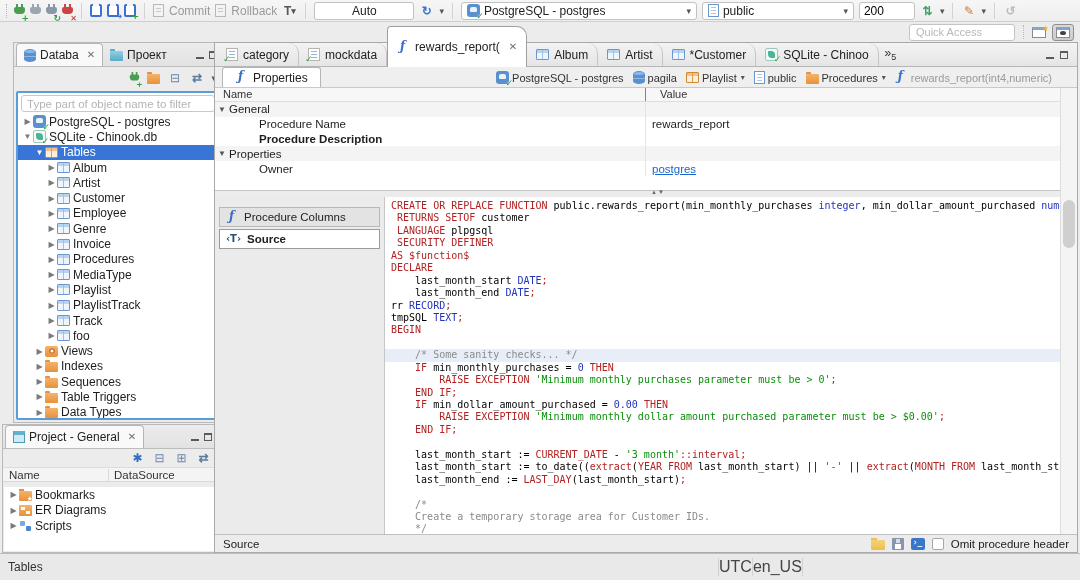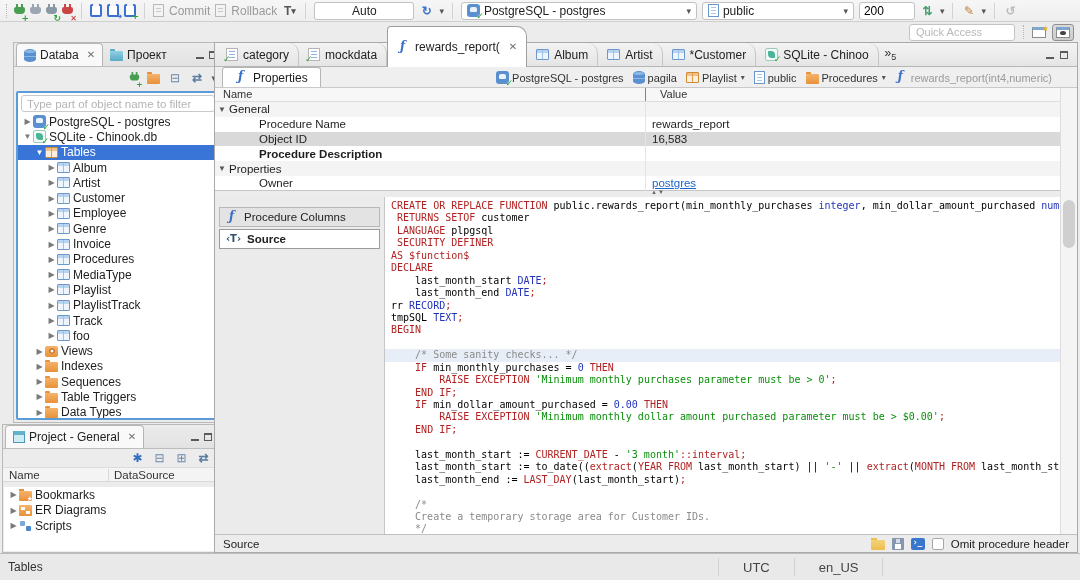--- a/index.html
+++ b/index.html
@@ -117,21 +117,21 @@
   .trow.sel .tw{color:#fff}
   
   .pcolhead{height:15px;display:flex;align-items:center;background:#f4f4f4;border-top:1px solid #dcdcdc;border-bottom:1px solid #d8d8d8;font-size:11.5px;color:#333}
   .pcolhead .c1{padding-left:6px;width:105px}
   .pcolhead .c2{border-left:1px solid #d8d8d8;padding-left:5px;flex:1}
   .projbody{position:absolute;left:1px;right:1px;top:62px;bottom:1px;background:#fff}
   
   #statusbar{position:absolute;left:0;top:553px;width:1080px;height:27px;background:#e9e9e9;border-top:1px solid #bdbdbd;display:flex;align-items:center;font-size:12px;color:#333}
   #statusbar .sleft{padding-left:8px}
   .sb-group{position:absolute;left:718px;top:0;height:100%;display:flex;align-items:center}
-  .sb-cell{padding:0 24px;height:70%;display:flex;align-items:center;border-left:1px solid #d2d2d2;font-size:13px;color:#444}
+  .sb-cell{padding:0 0;height:70%;display:flex;align-items:center;border-left:1px solid #d2d2d2;font-size:16px;color:#444}
   .sb-cell:last-child{border-right:1px solid #d2d2d2}
   
   #editor{position:absolute;left:214px;top:42px;width:864px;height:511px;background:#f0f0f0;border:1px solid #a9a9a9;display:flex;flex-direction:column}
   .etabs{height:24px;background:linear-gradient(#f3f3f3,#e5e5e5);border-bottom:1px solid #b6b6b6;display:flex;align-items:flex-end;padding-left:2px}
   .etab{display:flex;align-items:center;gap:5px;height:23px;padding:0 9px;font-size:12px;color:#222;border-right:1px solid #c6c6c6;border-radius:4px 10px 0 0;white-space:nowrap}
   .etab.active{background:#fff;border:1px solid #9f9f9f;border-bottom:none;height:41px;margin-bottom:-1px;position:relative;z-index:2}
   .etab-overflow{font-size:12px;color:#333;padding:0 6px;align-self:center}
   .etab-overflow sub{font-size:9px}
   .etabs .winbtns{margin-left:auto;display:flex;gap:4px;padding:0 8px 6px 0}
   .esub{height:21px;background:#efefef;border-bottom:1px solid #c9c9c9;display:flex;align-items:flex-end}
@@ -504,28 +504,20 @@
           </span>
         </div>
         <div class="prow child">
           <span class="c1">
             <span>Procedure Name</span>
           </span>
           <span class="c2">
             <span>rewards_report</span>
           </span>
         </div>
-        <div class="prow stripe selrow child">
-          <span class="c1">
-            <span>Object ID</span>
-          </span>
-          <span class="c2">
-            <span>16,583</span>
-          </span>
-        </div>
         <div class="prow child boldrow">
           <span class="c1">
             <span>Procedure Description</span>
           </span>
           <span class="c2">
             <span></span>
           </span>
         </div>
         <div class="prow stripe">
           <span class="c1">

